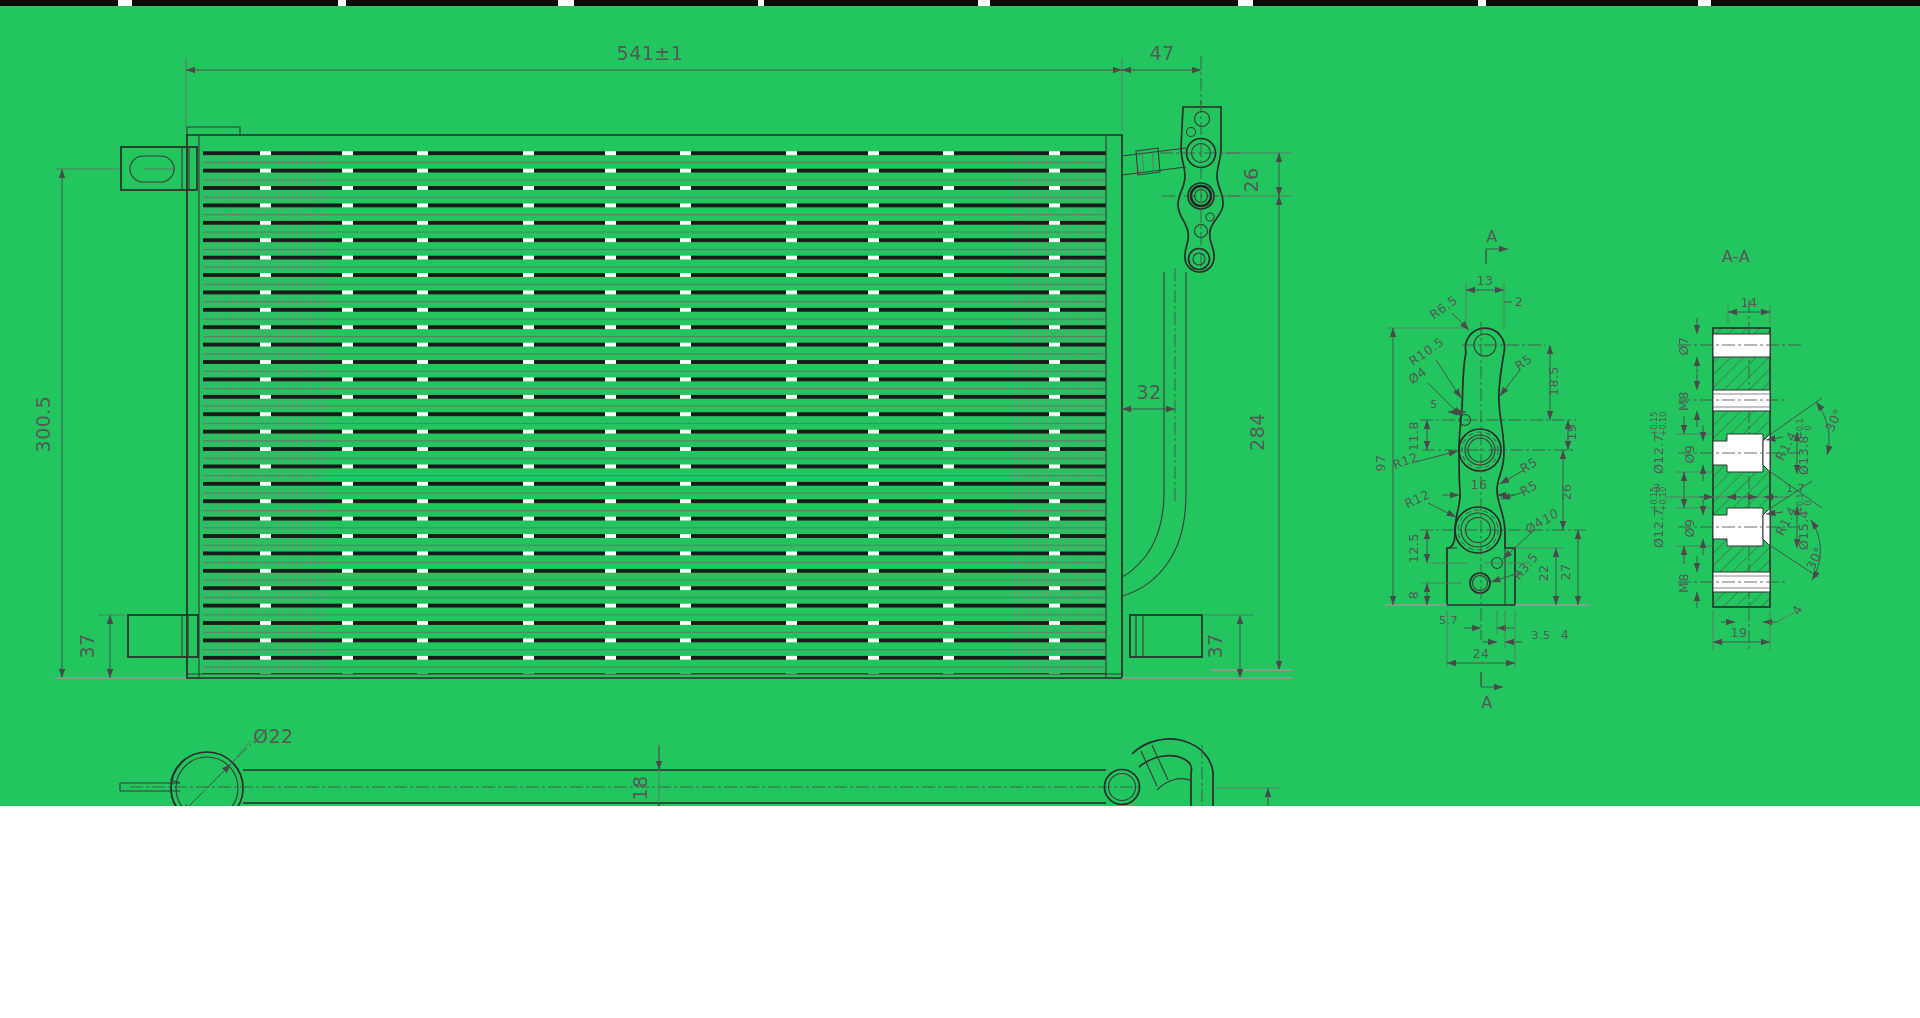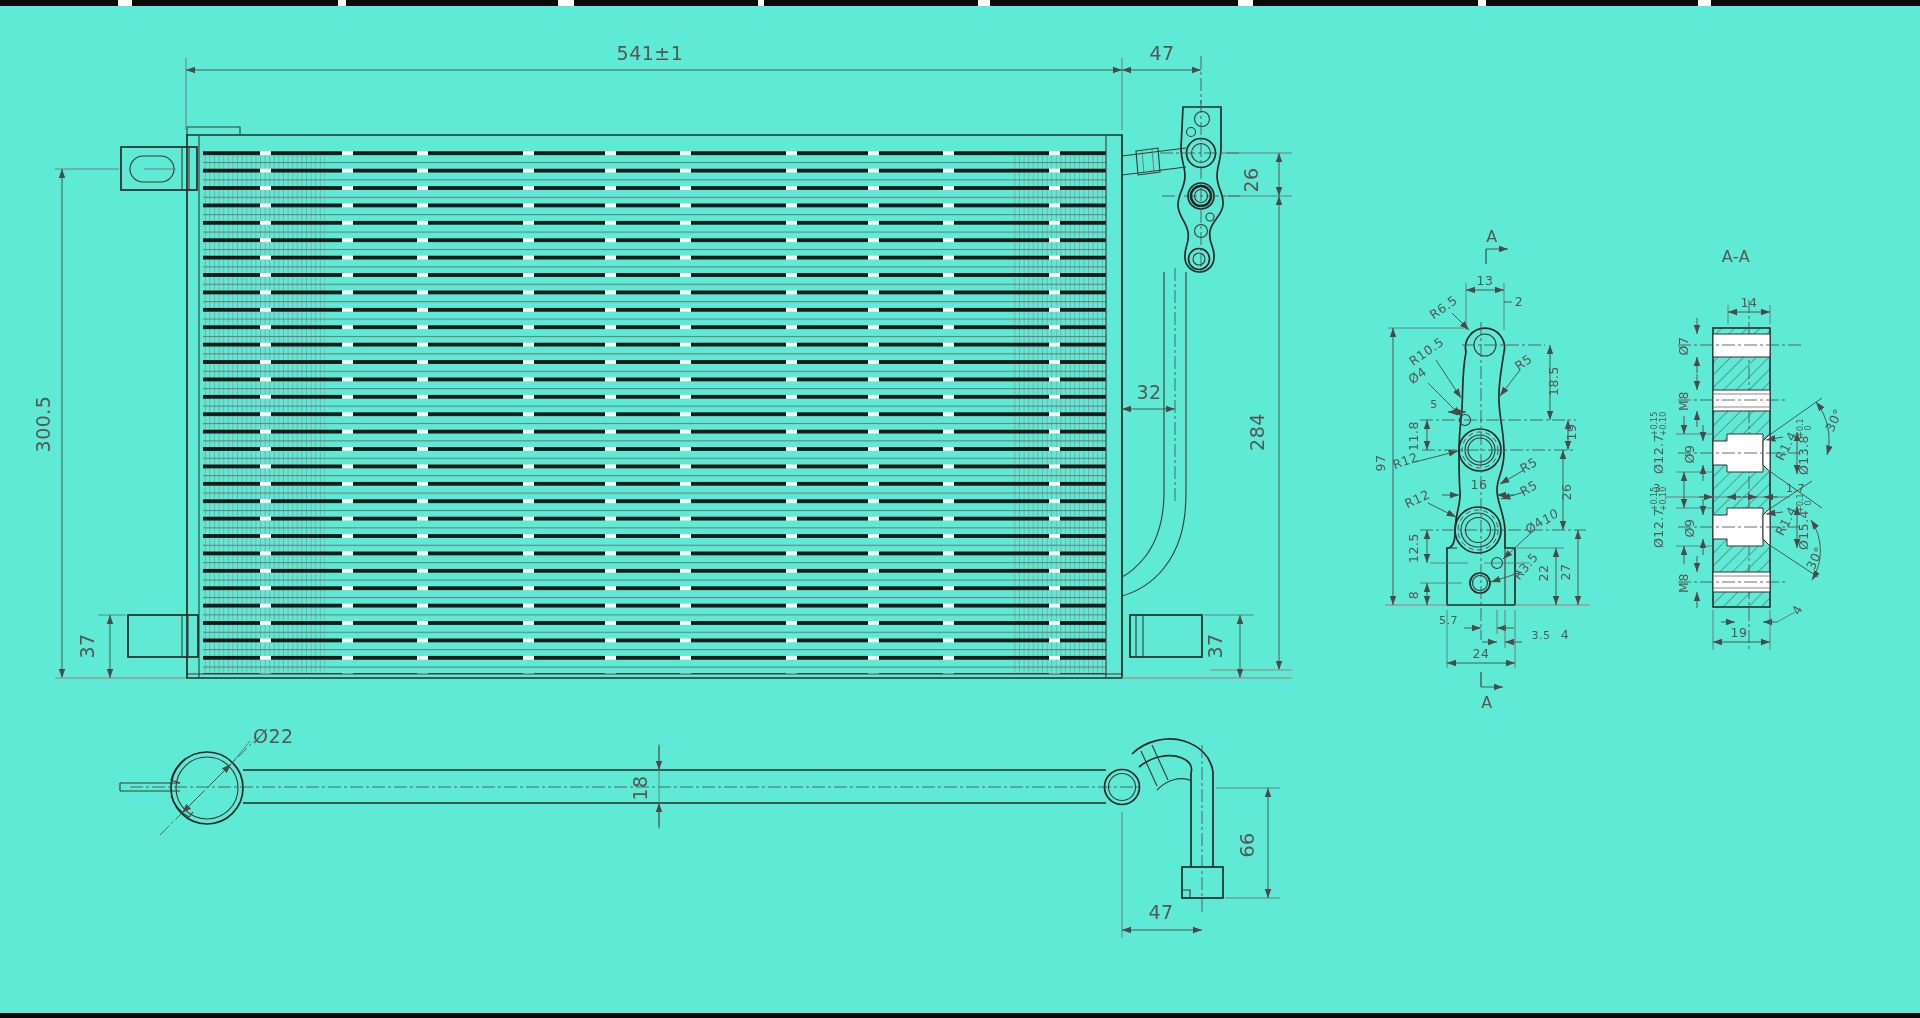--- a/index.html
+++ b/index.html
@@ -1,16 +1,16 @@
 <!DOCTYPE html>
 <html><head>
 <meta charset="utf-8">
 <style>
   html,body{margin:0;padding:0;background:#ffffff;}
-  .page{position:relative;width:1920px;height:1018px;background:#5eead4;overflow:hidden;}
+  .page{position:relative;width:1920px;height:806px;background:#22c55e;overflow:hidden;}
   svg{position:absolute;left:0;top:0;}
   text{font-family:"DejaVu Sans",sans-serif;fill:#565656;letter-spacing:.5px;}
   .t19{font-size:19px;}
   .t16{font-size:16px;}
   .t12{font-size:12.5px;}
   .t11{font-size:11px;}
   .t8{font-size:8px;letter-spacing:0;}
   .o2{stroke:#2b2b2b;stroke-width:1.7;fill:none;}
   .o1{stroke:#3a3a3a;stroke-width:1.1;fill:none;}
   .th{stroke:#6a6a6a;stroke-width:.8;fill:none;}

